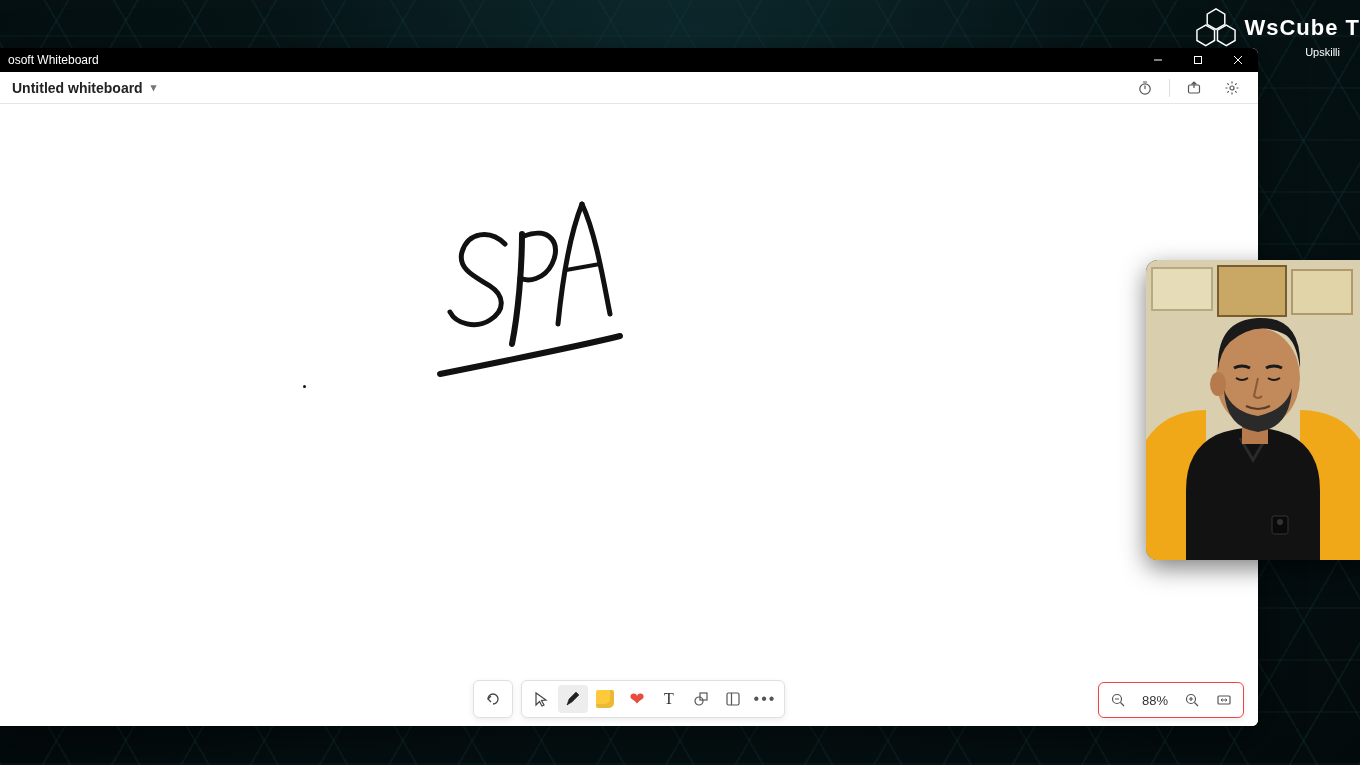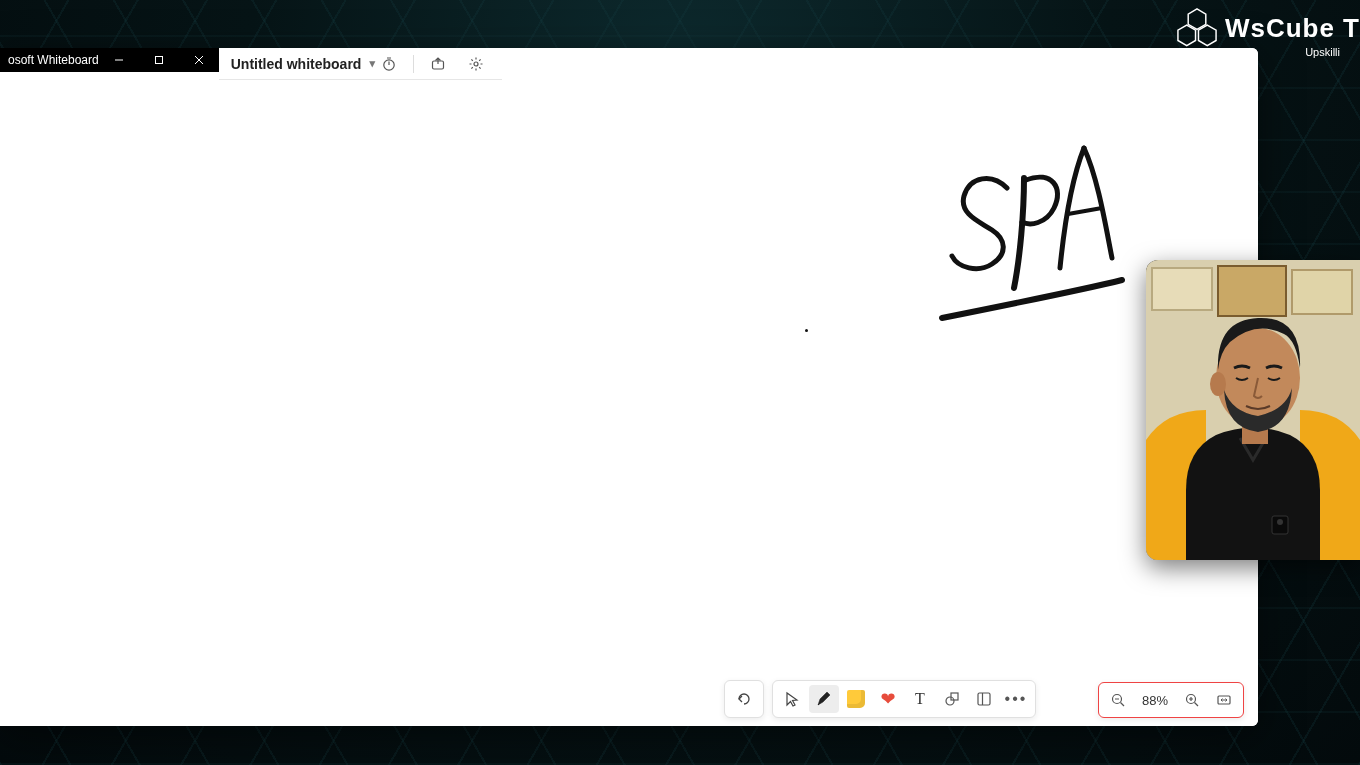--- a/index.html
+++ b/index.html
@@ -18,32 +18,32 @@
     pointer-events: none;
   }
 
   
   .wscube {
     position: absolute; top: 6px; right: 0; color: #fff; text-align: right;
     padding-right: 0; z-index: 50;
   }
   .wscube-row { display: flex; align-items: center; gap: 6px; }
   .wscube-hex { width: 44px; height: 44px; }
-  .wscube-name { font-size: 26px; font-weight: 600; letter-spacing: 1px; }
+  .wscube-name { font-size: 22px; font-weight: 600; letter-spacing: 1px; }
   .wscube-tag { font-size: 11px; color: #fff; margin-top: -4px; padding-right: 20px; }
 
   
   .window {
     position: absolute;
     left: 0; top: 48px;
     width: 1258px; height: 678px;
     background: #fff;
     border-radius: 0 6px 6px 0;
     box-shadow: 0 10px 40px rgba(0,0,0,0.5);
-    display: flex; 
+    display: flex; flex-direction: column;
     overflow: hidden;
   }
 
   
   .titlebar {
     height: 24px; background: #000; color: #fff;
     display: flex; align-items: center; justify-content: space-between;
     font-size: 12px; padding-left: 8px;
   }
   .titlebar .wincontrols { display: flex; }

